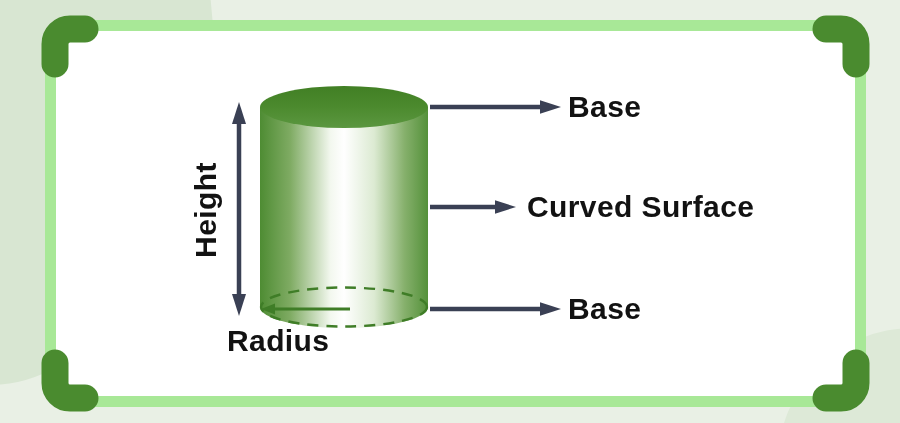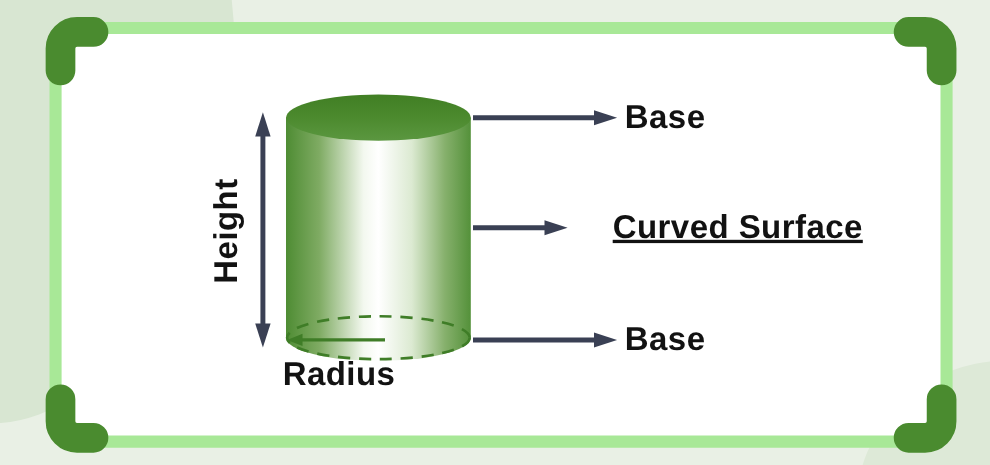--- a/index.html
+++ b/index.html
@@ -54,23 +54,23 @@
   .label {
     position: absolute;
     font-weight: 700;
     font-size: 30px;
     line-height: 36px;
     color: #121212;
     letter-spacing: 0.4px;
     white-space: nowrap;
   }
   .label-base-top    { left: 568px; top: 89px; }
-  .label-curved      { left: 557px; top: 189px; text-decoration: underline; }
+  .label-curved      { left: 527px; top: 189px; }
   .label-base-bottom { left: 568px; top: 291px; }
-  .label-radius      { left: 257px; top: 323px; }
+  .label-radius      { left: 227px; top: 323px; }
   .label-height {
     left: 136px;
     top: 192px;
     width: 140px;
     height: 36px;
     display: flex;
     align-items: center;
     justify-content: center;
     transform: rotate(-90deg);
   }

